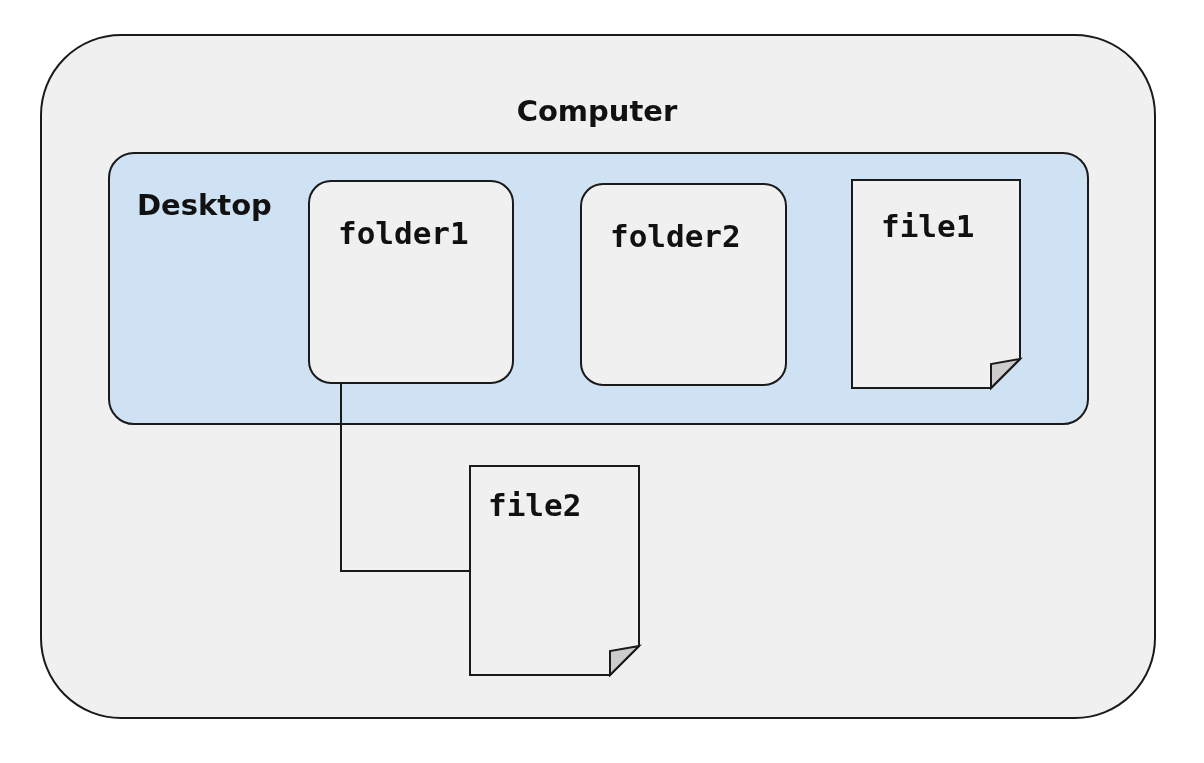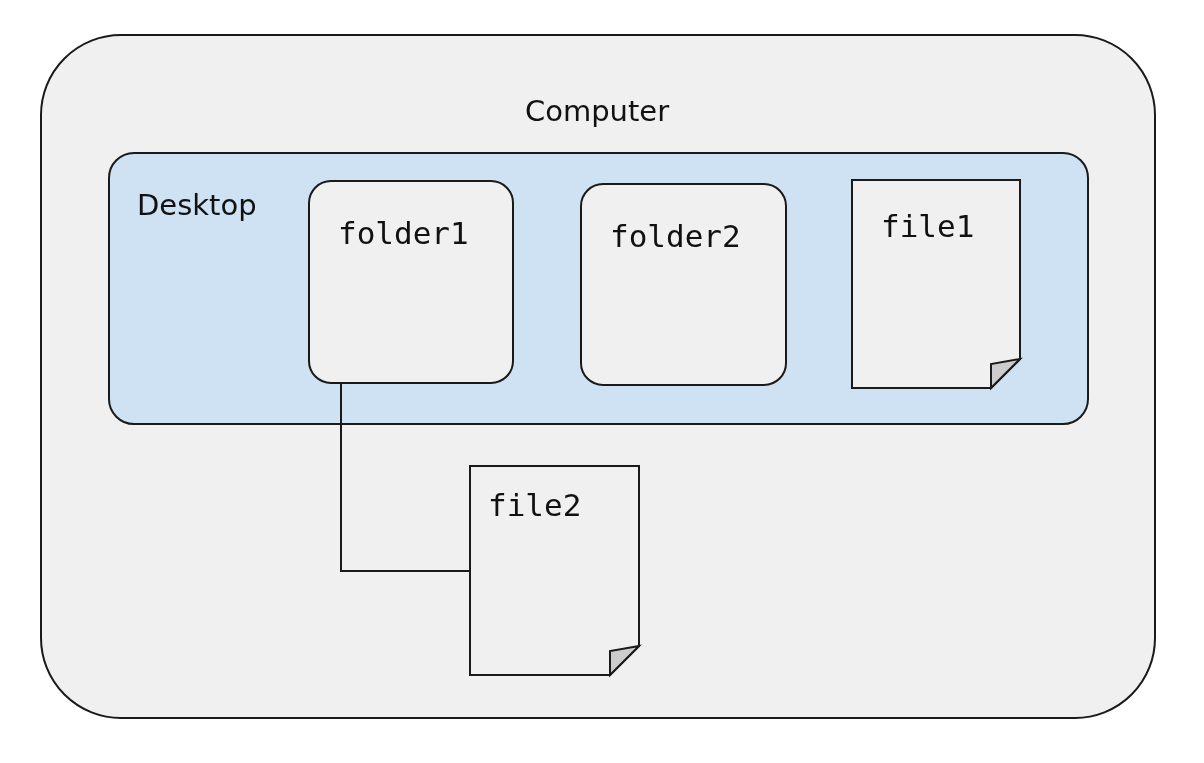--- a/index.html
+++ b/index.html
@@ -11,20 +11,21 @@
   body {
     width: 1204px;
     height: 763px;
     font-family: "DejaVu Sans", "Liberation Sans", sans-serif;
     overflow: hidden;
   }
   #diagram-root {
     position: relative;
     width: 1100px;
     height: 763px;
+    font-weight: bold;
   }
   svg#diagram-canvas {
     display: block;
     width: 1204px;
     height: 763px;
   }
   .container-shape {
     stroke: #1a1a1a;
     stroke-width: 2;
   }

